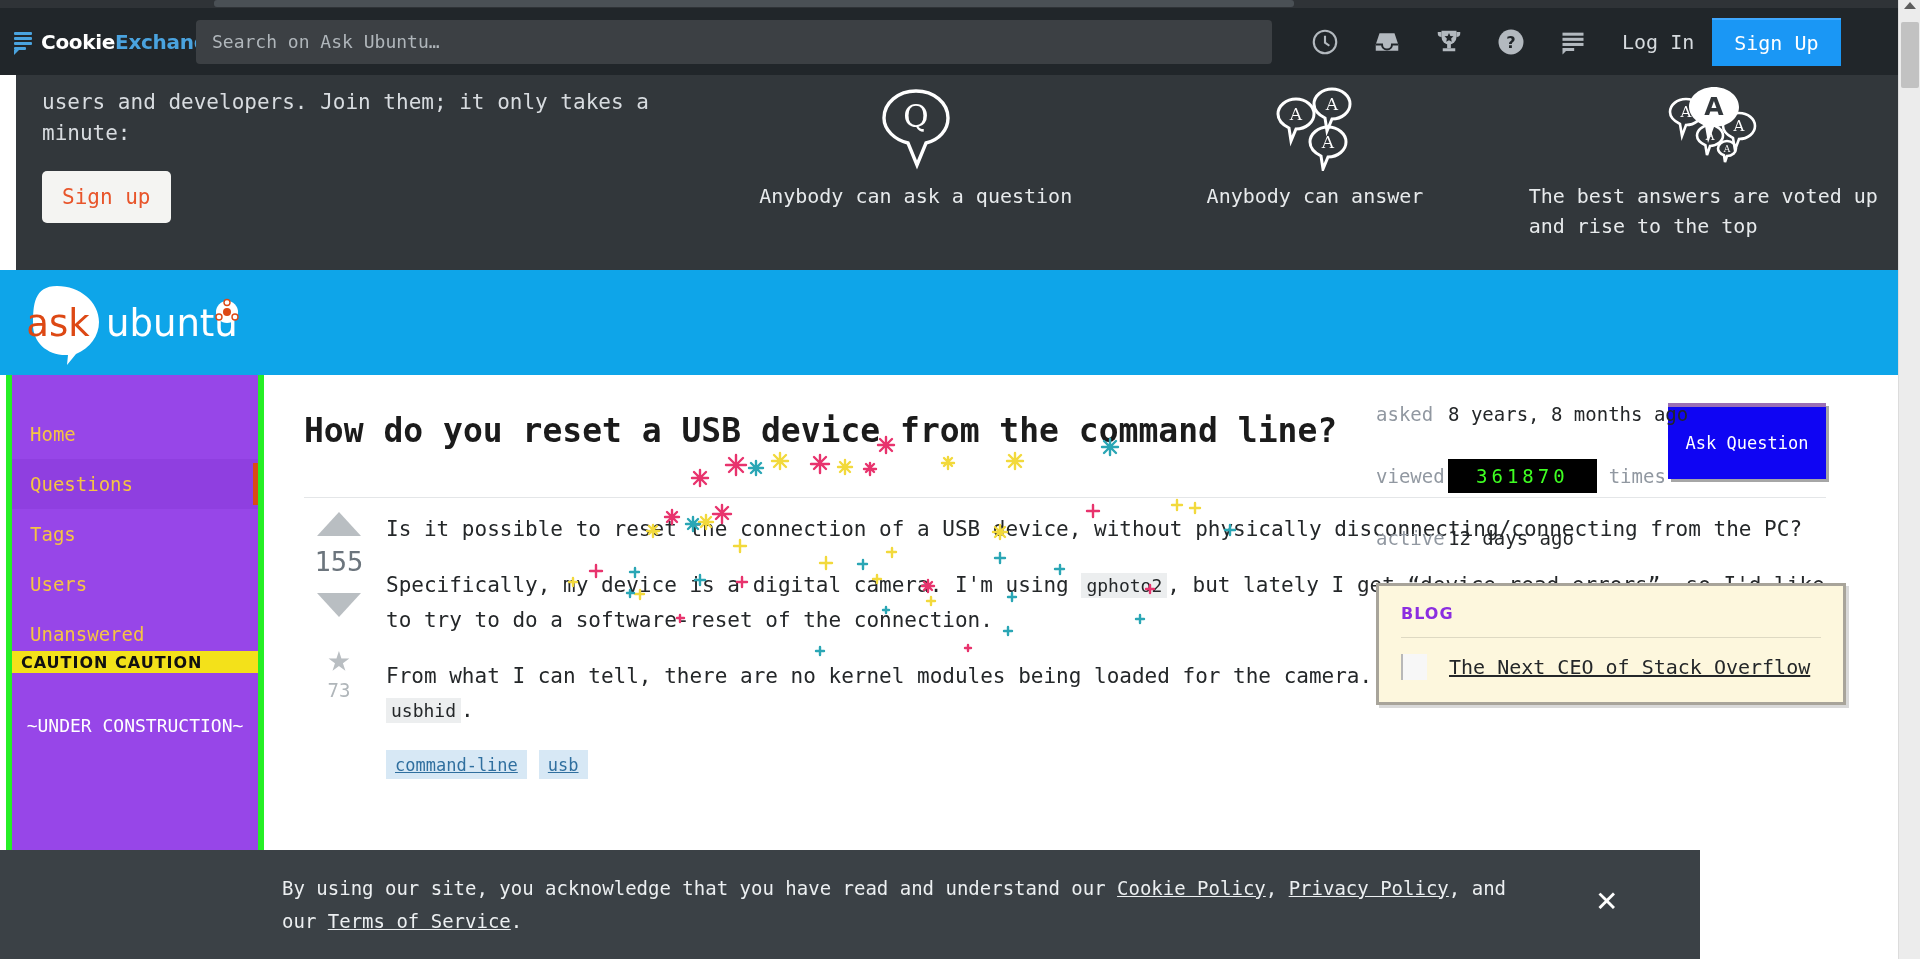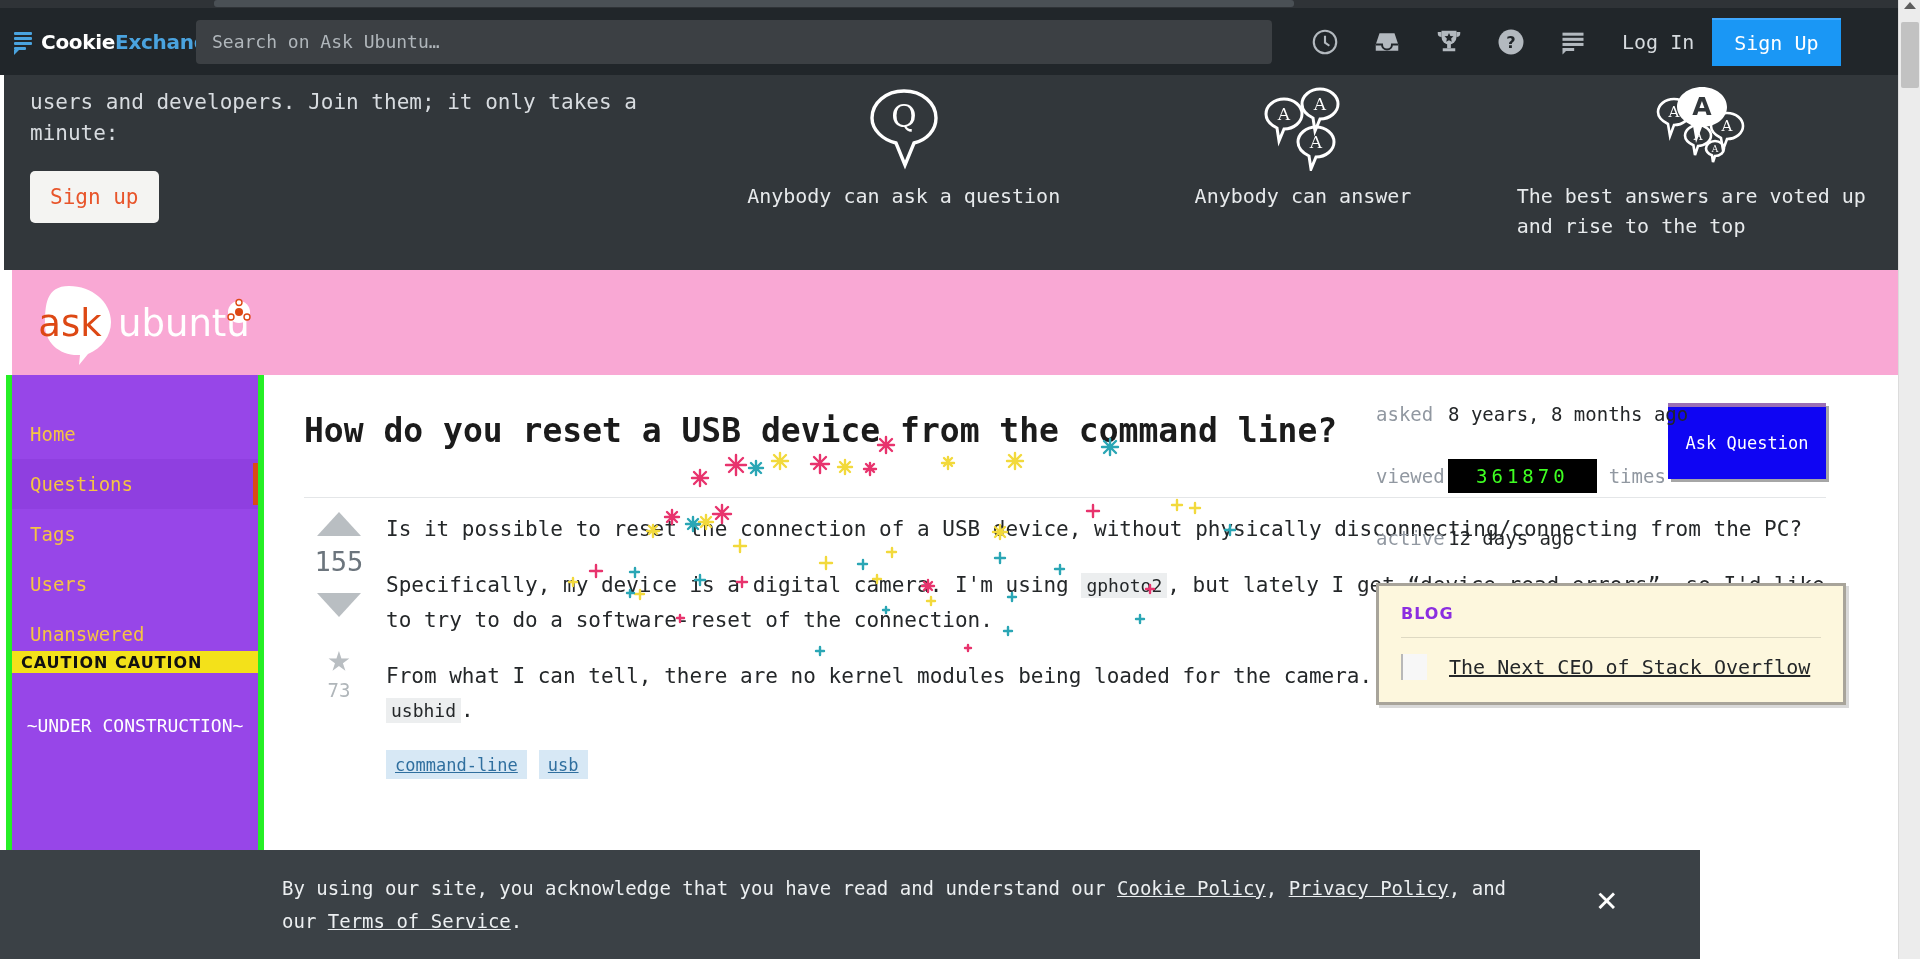--- a/index.html
+++ b/index.html
@@ -88,21 +88,21 @@
     width:0;height:0;border-left:6px solid transparent;border-right:6px solid transparent;
     border-bottom:7px solid #5d5d5d;
   }
   .pg-scroll .thumb {
     position:absolute; top:22px; left:2px; width:18px; height:66px;
     background:#c2c2c2; border-radius:2px;
   }
 
   
   .hero {
-    position:absolute; top:75px; left:4px; width:1898px; height:195px;
+    position:absolute; top:75px; left:16px; width:1898px; height:195px;
     background:#32373b;
     display:flex;
   }
   .hero-col { position:relative; }
   .hero-col.c1 { width:700px; padding:12px 26px 0 26px; }
   .hero-text {
     color:#d8dce0; font-size:21px; line-height:31px;
     font-family:"DejaVu Sans Mono","Liberation Mono",monospace;
   }
   .hero-btn {
@@ -115,22 +115,22 @@
     justify-content:flex-start; padding-top:10px;
   }
   .hero-cap {
     color:#e7eaec; font-size:20px; text-align:left; line-height:30px;
     margin-top:6px; padding:0 14px;
     font-family:"DejaVu Sans Mono","Liberation Mono",monospace;
   }
 
   
   .au-banner {
-    position:absolute; top:270px; left:12px; width:1898px; height:105px;
-    background:#f9a8d4;
+    position:absolute; top:270px; left:0; width:1898px; height:105px;
+    background:#0ea5e9;
   }
   .au-logo { position:absolute; left:10px; top:10px; }
 
   
   .content-wrap {
     position:absolute; top:375px; left:0; width:1898px; height:475px;
     background:#ffffff;
   }
 
   .sidebar {

